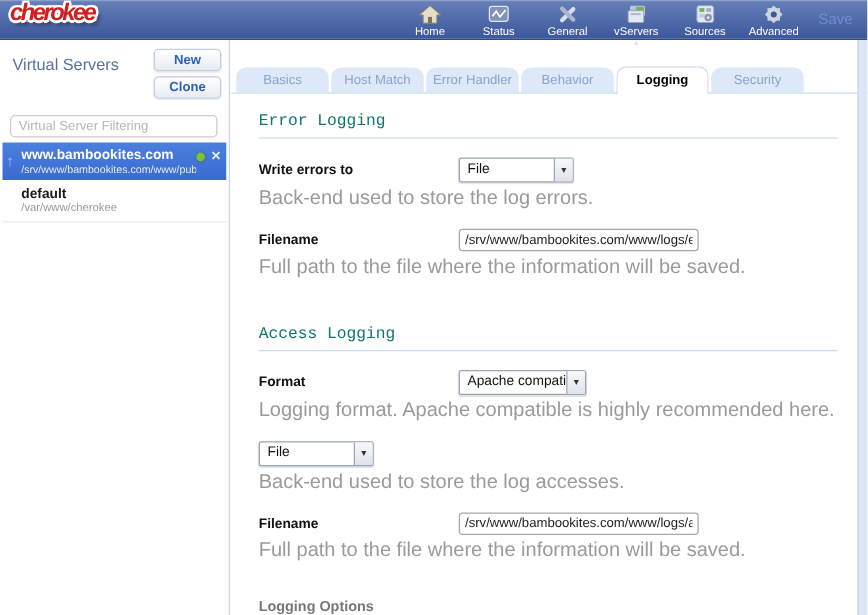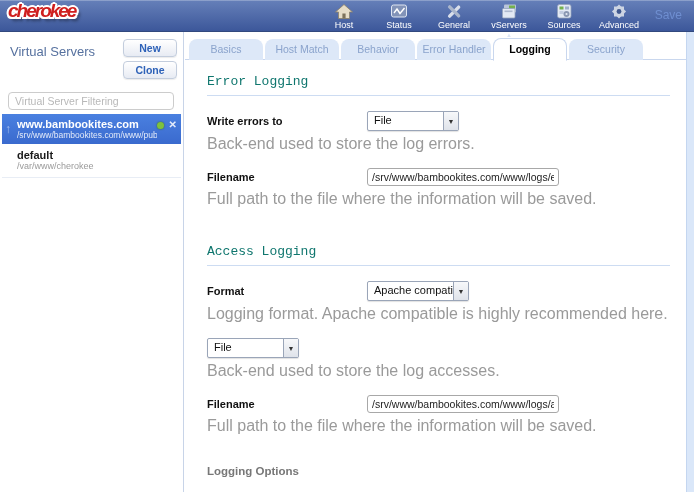--- a/index.html
+++ b/index.html
@@ -51,21 +51,21 @@
   .server-item.plain .server-name { font-size:11px; font-weight:bold; color:#1a1a1a; }
   .server-item.plain .server-path { font-size:9px; color:#9a9a9a; }
 
   
   .main { position:absolute; left:185px; top:32px; right:0; bottom:0; background:#fff; }
   .main-header { position:relative; height:28px; }
   .page-title { position:absolute; left:8px; top:8px; font-size:14px; color:#4673c8; }
   .help-btn { position:absolute; right:14px; top:6px; padding:2px 11px; border-radius:9px;
     background:linear-gradient(#ffffff, #e9eef6); border:1px solid #c8d3e4; color:#8291ad;
     font-size:10.5px; cursor:pointer; }
-  .tabs { position:relative; margin-top:5px; padding-left:4px; border-bottom:1px solid #c9d7ee;
+  .tabs { position:relative; margin-top:20px; padding-left:4px; border-bottom:1px solid #c9d7ee;
     display:flex; gap:2px; height:23px; }
   .tab { width:74px; height:21px; line-height:21px; margin-top:2px; text-align:center;
     background:#dde8f8; border-radius:8px 8px 0 0; color:#8aa3cc; font-size:10.5px; cursor:pointer; }
   .tab.active { background:#fff; border:1px solid #c9d7ee; border-bottom:1px solid #fff;
     color:#000; font-weight:bold; height:23px; margin-top:1px; margin-bottom:-1px; position:relative; z-index:2; }
 
   .content { padding:4px 24px 0 22px; }
   .section-heading { color:#0f766e; font-size:13px; padding:10px 0 6px 0;
     border-bottom:1px solid #cddcf2;font-family:Liberation Mono, monospace; }
   .section-heading.mt-lg { margin-top:26px; }
@@ -95,21 +95,21 @@
 
 <div class="topbar">
   <div class="nav">
     <div class="nav-item">
       <span>
         <svg viewBox="0 0 20 17">
             <path d="M10 1.5 L18.5 9 H15.5 V15.5 H4.5 V9 H1.5 Z" fill="#e6ddc8" stroke="#8d8268" stroke-width="0.8"></path>
             <rect x="8.4" y="10.5" width="3.2" height="5" fill="#7d725c"></rect>
           </svg>
       </span>
-      <span>Host</span>
+      <span>Home</span>
     </div>
     <div class="nav-item">
       <span>
         <svg viewBox="0 0 20 17">
             <rect x="2.5" y="2" width="15" height="12" rx="2" fill="#8293b8" stroke="#dfe6f2" stroke-width="1"></rect>
             <polyline points="5,10 8,6 11,10.5 15.5,5" stroke="#fff" stroke-width="1.4" fill="none"></polyline>
           </svg>
       </span>
       <span>Status</span>
     </div>
@@ -182,22 +182,22 @@
       <div class="server-path">/var/www/cherokee</div>
     </div>
   </div>
 </div>
 
 <div class="main">
 
   <div class="tabs">
     <div class="tab">Basics</div>
     <div class="tab">Host Match</div>
+    <div class="tab">Error Handler</div>
     <div class="tab">Behavior</div>
-    <div class="tab">Error Handler</div>
     <div class="tab active">Logging</div>
     <div class="tab">Security</div>
   </div>
 
   <div class="content">
 
     <div class="section-heading">Error Logging</div>
 
     <div class="form-row">
       <div class="form-label">Write errors to</div>

